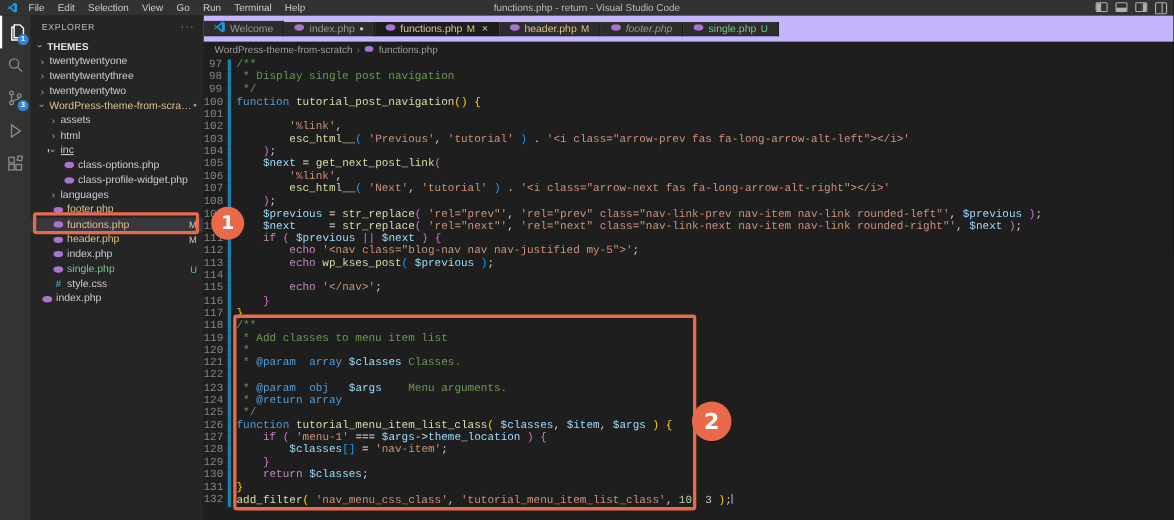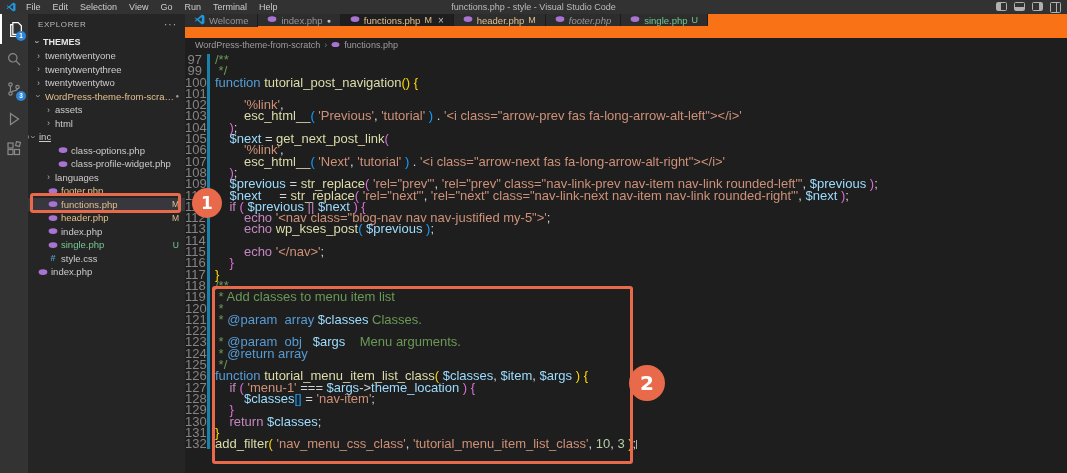--- a/index.html
+++ b/index.html
@@ -54,35 +54,35 @@
   .tree-row .lbl { overflow:hidden; text-overflow:ellipsis; }
   .tree-row .ficon { width:10px; margin-right:3px; display:flex; justify-content:center; flex:none; }
   .git-modified { color:#e2c08d; }
   .git-untracked { color:#73c991; }
   .row-badge { margin-left:auto; font-size:8.5px; }
   .row-dot { margin-left:auto; color:#9d9d9d; font-size:6px; }
   .csshash { color:#519aba; font-size:9px; font-weight:bold; }
 
   
   .editorcol { flex:1; display:flex; flex-direction:column; min-width:0; }
-  .tabbar { height:24px; background:#f97316; display:flex; align-items:flex-start; overflow:hidden; }
+  .tabbar { height:24px; background:#c4b5fd; display:flex; align-items:center; overflow:hidden; }
   .tab { display:flex; align-items:center; gap:4px; padding:0 9px; font-size:9.5px; color:#969696;
          background:#2d2d2d; border-right:1px solid #1b1b1b; cursor:pointer; white-space:nowrap; }
   .tab.active { background:#1e1e1e; color:#d8d8d8; }
   .tab .dirty { color:#c5c5c5; font-size:7px; }
   .tab .tclose { color:#c0c0c0; font-size:10px; margin-left:2px; }
   .tab .tbadge { font-size:9px; }
   .tab.preview .tlabel { font-style:italic; }
   .breadcrumb { height:14px; display:flex; align-items:center; gap:4px; font-size:9px; color:#9d9d9d;
                 padding-left:10px; background:#1e1e1e; }
   .bc-sep { color:#777; }
 
   
-  .codearea { flex:1; background:#1e1e1e; font-family:Liberation Sans, sans-serif;
-              font-size:13px; padding-top:2px; overflow:hidden; position:relative; }
+  .codearea { flex:1; background:#1e1e1e; font-family:Liberation Mono, monospace;
+              font-size:10px; padding-top:2px; overflow:hidden; position:relative; }
   .cl { display:flex; height:11.3px; line-height:11.3px; }
   .ln { width:22px; flex:none; text-align:right; color:#858585; padding-right:5px; }
   .gm { width:3px; flex:none; background:#1b81a8; margin-right:5px; }
   .ct { white-space:pre; }
   .cm{color:#6a9955} .kw{color:#569cd6} .ctl{color:#c586c0} .fn{color:#dcdcaa}
   .var{color:#9cdcfe} .str{color:#ce9178} .num{color:#b5cea8} .pun{color:#d4d4d4}
   .brg{color:#ffd700} .brp{color:#da70d6} .brb{color:#179fff}
   .tag{color:#569cd6} .typ{color:#569cd6} .dvar{color:#9cdcfe}
   .caret { display:inline-block; width:1px; height:9px; background:#aeafad; vertical-align:-1px; }
 
@@ -106,21 +106,21 @@
     <div class="menubar" id="menubar">
         <span class="menu-item">File</span>
         <span class="menu-item">Edit</span>
         <span class="menu-item">Selection</span>
         <span class="menu-item">View</span>
         <span class="menu-item">Go</span>
         <span class="menu-item">Run</span>
         <span class="menu-item">Terminal</span>
         <span class="menu-item">Help</span>
       </div>
-    <div class="win-title">functions.php - style - Visual Studio Code</div>
+    <div class="win-title">functions.php - return - Visual Studio Code</div>
     <div class="layout-icons" id="layouticons">
         <span class="li sb">
           <i></i>
         </span>
         <span class="li pn">
           <i></i>
         </span>
         <span class="li rs">
           <i></i>
         </span>
@@ -197,21 +197,21 @@
             <span class="row-dot">●</span>
           </div>
           <div class="tree-row" style="padding-left: 16px;">
             <span class="chev">›</span>
             <span class="lbl">assets</span>
           </div>
           <div class="tree-row" style="padding-left: 16px;">
             <span class="chev">›</span>
             <span class="lbl">html</span>
           </div>
-          <div class="tree-row" style=" text-decoration: underline;">
+          <div class="tree-row" style="padding-left: 16px; text-decoration: underline;">
             <span class="chev exp">›</span>
             <span class="lbl">inc</span>
           </div>
           <div class="tree-row" style="padding-left: 30px;">
             <span class="ficon">
               <svg width="10" height="10" viewBox="0 0 16 16">
                 <ellipse cx="8" cy="8" rx="7" ry="4.6" fill="#A974D1"></ellipse>
               </svg>
             </span>
             <span class="lbl">class-options.php</span>
@@ -342,20 +342,25 @@
         </span>
         <span>functions.php</span>
       </div>
       <div class="codearea" id="codearea">
           <div class="cl">
             <span class="ln">97</span>
             <span class="gm"></span>
             <span class="ct"><span class="cm">/**</span></span>
           </div>
           <div class="cl">
+            <span class="ln">98</span>
+            <span class="gm"></span>
+            <span class="ct"><span class="cm"> * Display single post navigation</span></span>
+          </div>
+          <div class="cl">
             <span class="ln">99</span>
             <span class="gm"></span>
             <span class="ct"><span class="cm"> */</span></span>
           </div>
           <div class="cl">
             <span class="ln">100</span>
             <span class="gm"></span>
             <span class="ct"><span class="kw">function</span><span class="pun"> </span><span class="fn">tutorial_post_navigation</span><span class="brg">()</span><span class="pun"> </span><span class="brg">{</span></span>
           </div>
           <div class="cl">

